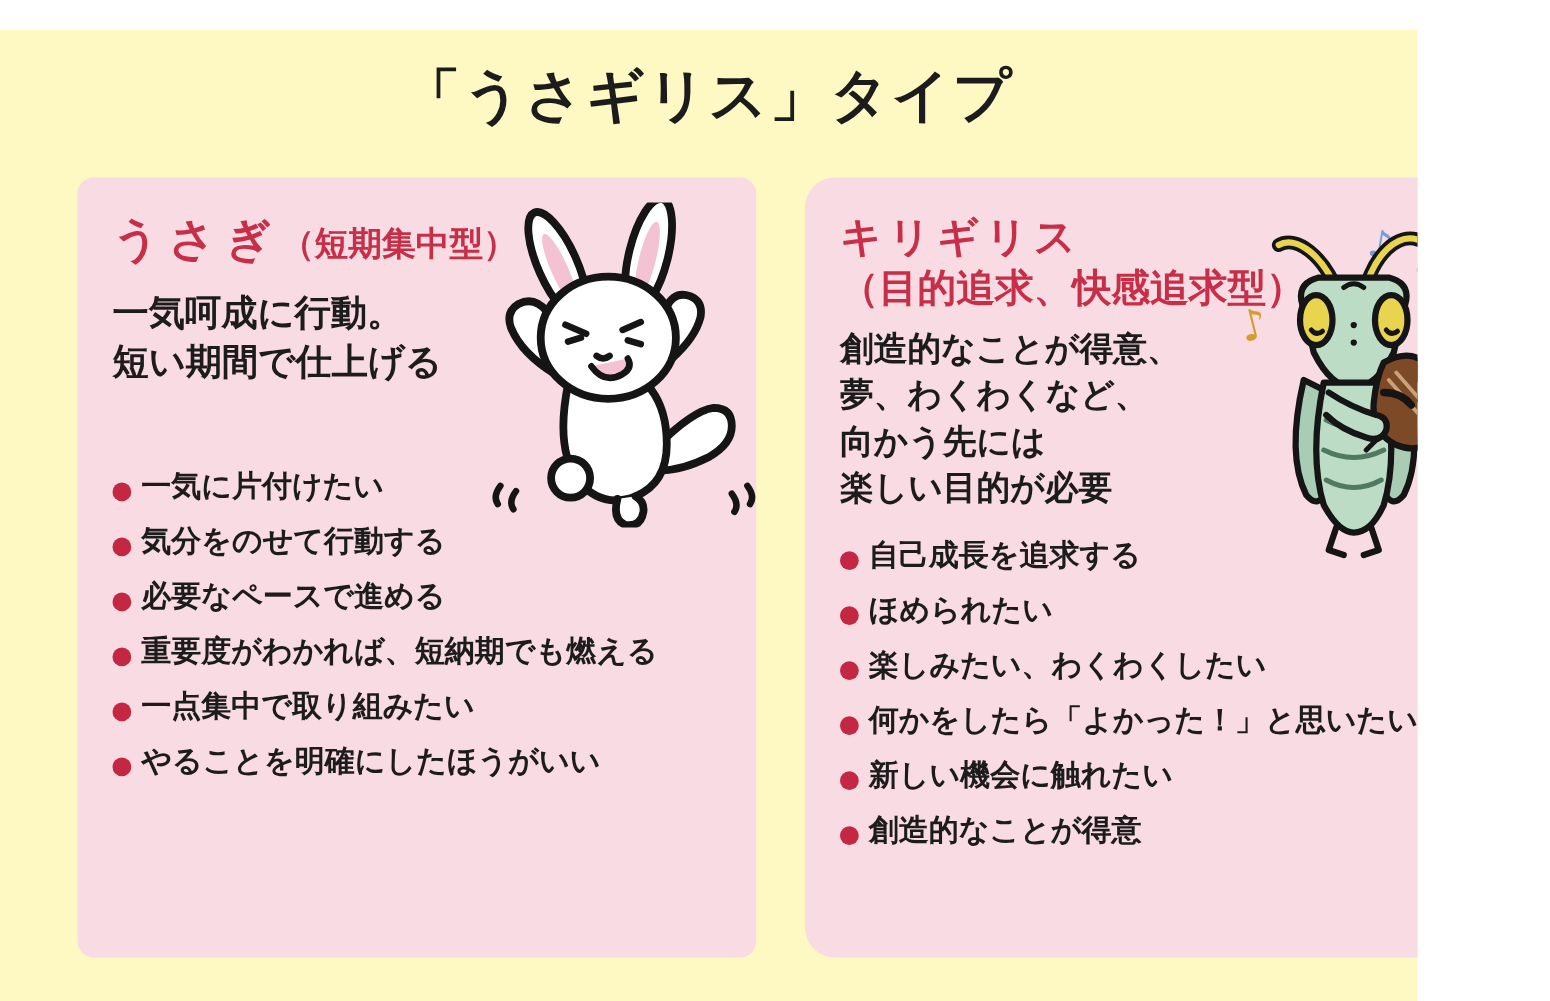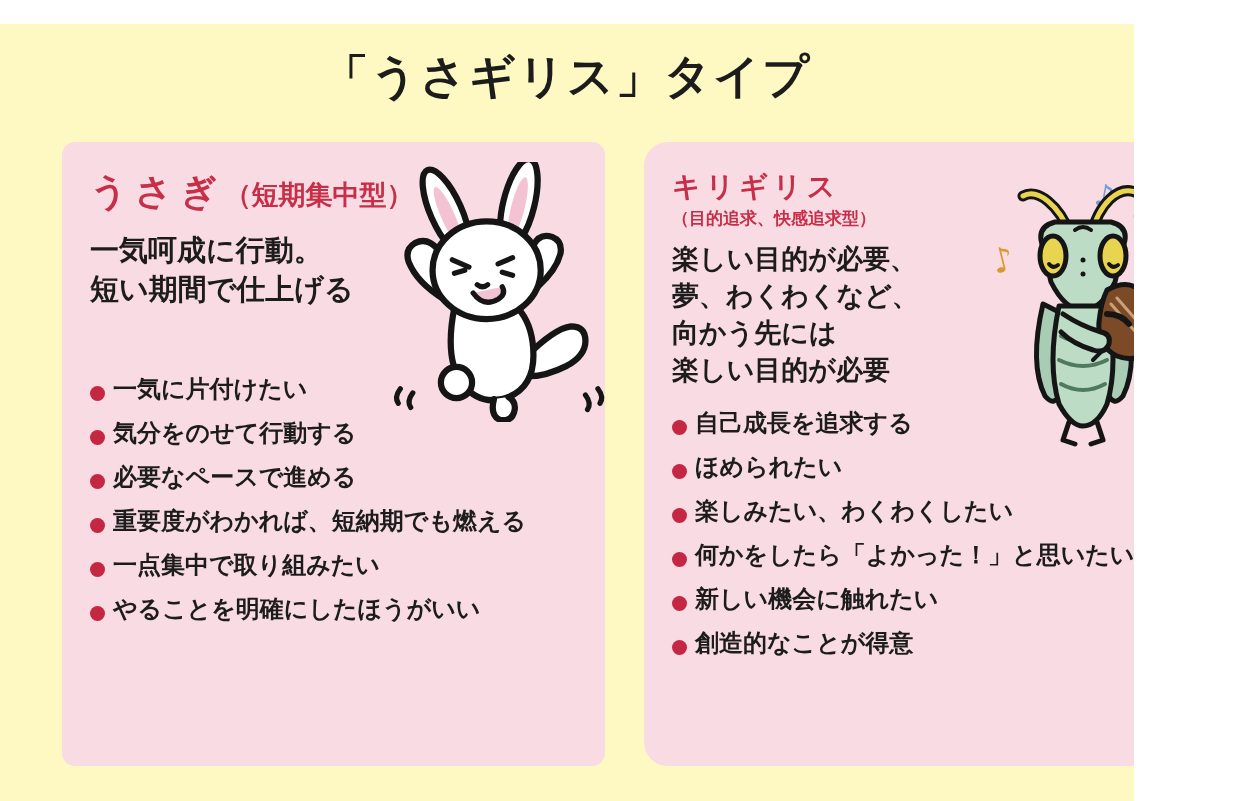--- a/index.html
+++ b/index.html
@@ -11,23 +11,23 @@
   }
   .panel{
     position:absolute;top:118px;width:543px;height:624px;
     background:#f8dbe3;border-radius:24px;box-sizing:border-box;
     padding:30px 26px 26px 28px;
   }
   .panel.left{left:62px;border-radius:13px;}
   .panel.right{left:644px;width:539px;}
   .panel-heading{color:#c62f47;font-weight:700;line-height:1.1;}
   .heading-main{font-size:37px;letter-spacing:7px;}
-  .heading-main.sm{font-size:28px;letter-spacing:5px;}
+  .heading-main.sm{font-size:33px;letter-spacing:5px;}
   .heading-suffix{font-size:27px;letter-spacing:0px;}
-  .heading-suffix.block{display:block;margin-top:6px;font-size:17px;}
+  .heading-suffix.block{display:block;margin-top:6px;font-size:31px;}
   .panel-desc{margin-top:18px;font-size:29px;font-weight:700;line-height:1.34;color:#1c1c1c;}
   .panel.right .panel-desc{font-size:27px;line-height:1.36;margin-top:14px;}
   .trait-list{list-style:none;margin:0;padding:0;}
   .panel.left .trait-list{margin-top:66px;}
   .panel.right .trait-list{margin-top:20px;}
   .trait-list li{
     display:flex;align-items:center;gap:8px;
     font-size:24px;font-weight:700;line-height:1.25;margin-bottom:14px;color:#1c1c1c;
   }
   .dot{
@@ -122,21 +122,21 @@
       </g>
     </svg>
   </div>
 
   <div class="panel right">
     <div class="panel-heading">
       <span class="heading-main sm">キリギリス</span>
       <span class="heading-suffix block">（目的追求、快感追求型）</span>
     </div>
     <div class="panel-desc">
-        <div>楽しい目的が必要、</div>
+        <div>創造的なことが得意、</div>
         <div>夢、わくわくなど、</div>
         <div>向かう先には</div>
         <div>楽しい目的が必要</div>
       </div>
     <ul class="trait-list">
         <li>
         <span class="dot"></span>
         <span>自己成長を追求する</span>
       </li>
         <li>

